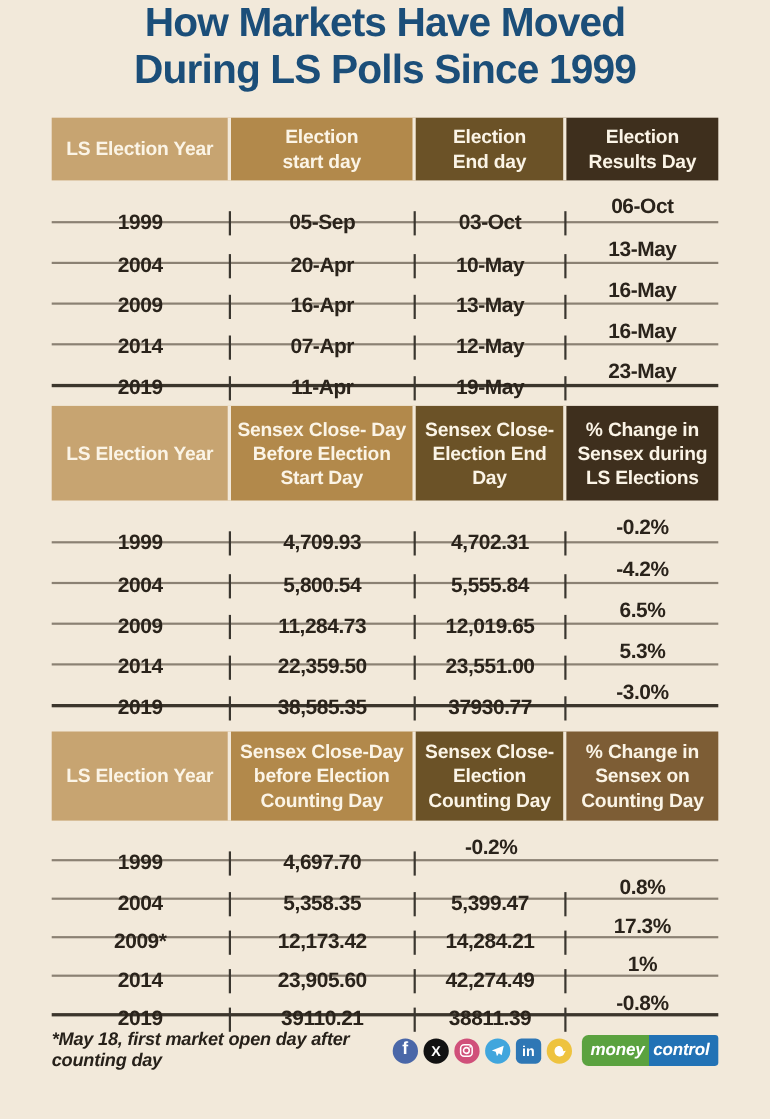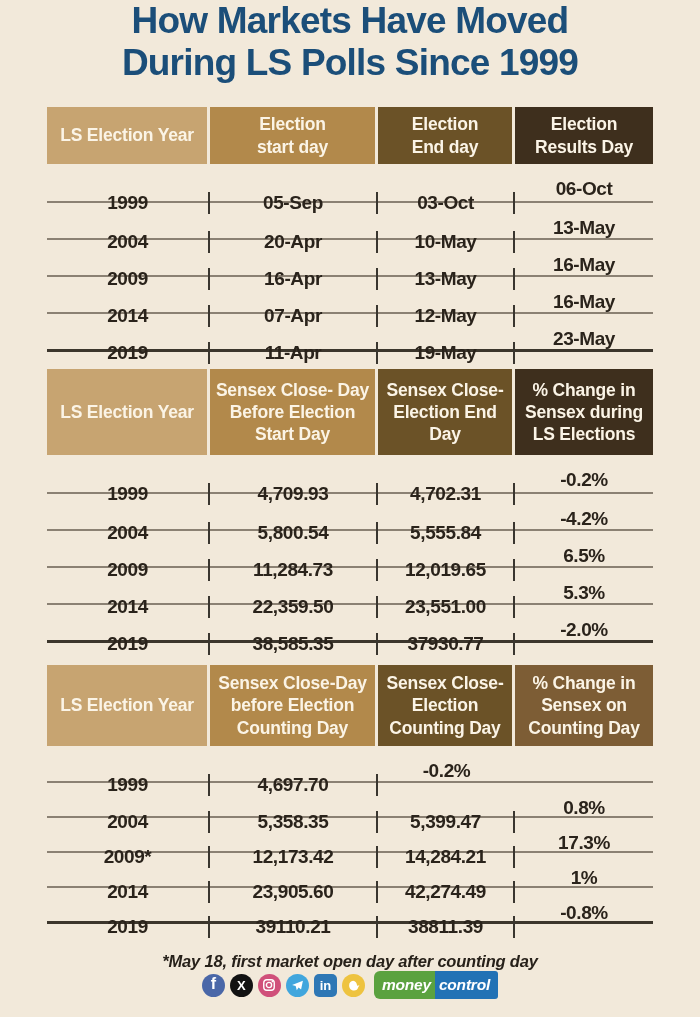--- a/index.html
+++ b/index.html
@@ -50,23 +50,22 @@
   .trow + .trow { border-top:2px solid var(--row_line, #8b8173); }
   .tbody { border-bottom:3px solid var(--bottom_line, #3c362c); }
   .tcell {
     display:flex; align-items:center; justify-content:center;
     color: var(--cell_text, #2a231b);
     font-weight:700; font-size:19px; letter-spacing:-0.4px;
   }
   .trow .tcell:not(:last-child) { border-right:2px solid var(--col_line, #3a362f);margin-top:28px; }
 
   .footer {
-    margin-top:28px; display:flex; align-items:center;
+    margin-top:12px; display:flex; align-items:center;
     justify-content:flex-start;
-    flex-direction:column;
   }
   .footnote {
     font-style:italic; font-weight:700; font-size:16.5px;
     color: var(--footnote_color, #27211a); letter-spacing:-0.2px;
   }
   .social { display:flex; align-items:center; gap:5px; }
   .icon {
     width:23px; height:23px; border-radius:50%;
     display:flex; align-items:center; justify-content:center;
     color:#fff; font-weight:700; font-size:14px; line-height:1;
@@ -172,21 +171,21 @@
       <div class="trow">
         <div class="tcell">2014</div>
         <div class="tcell">22,359.50</div>
         <div class="tcell">23,551.00</div>
         <div class="tcell">5.3%</div>
       </div>
       <div class="trow">
         <div class="tcell">2019</div>
         <div class="tcell">38,585.35</div>
         <div class="tcell">37930.77</div>
-        <div class="tcell">-2.0%</div>
+        <div class="tcell">-3.0%</div>
       </div>
     </div>
   </section>
 
   <section class="gtable gt3">
     <div class="thead">
       <div class="hcell hc-tan">LS Election Year</div>
       <div class="hcell hc-gold">Sensex Close-Day
 before Election
 Counting Day</div>

